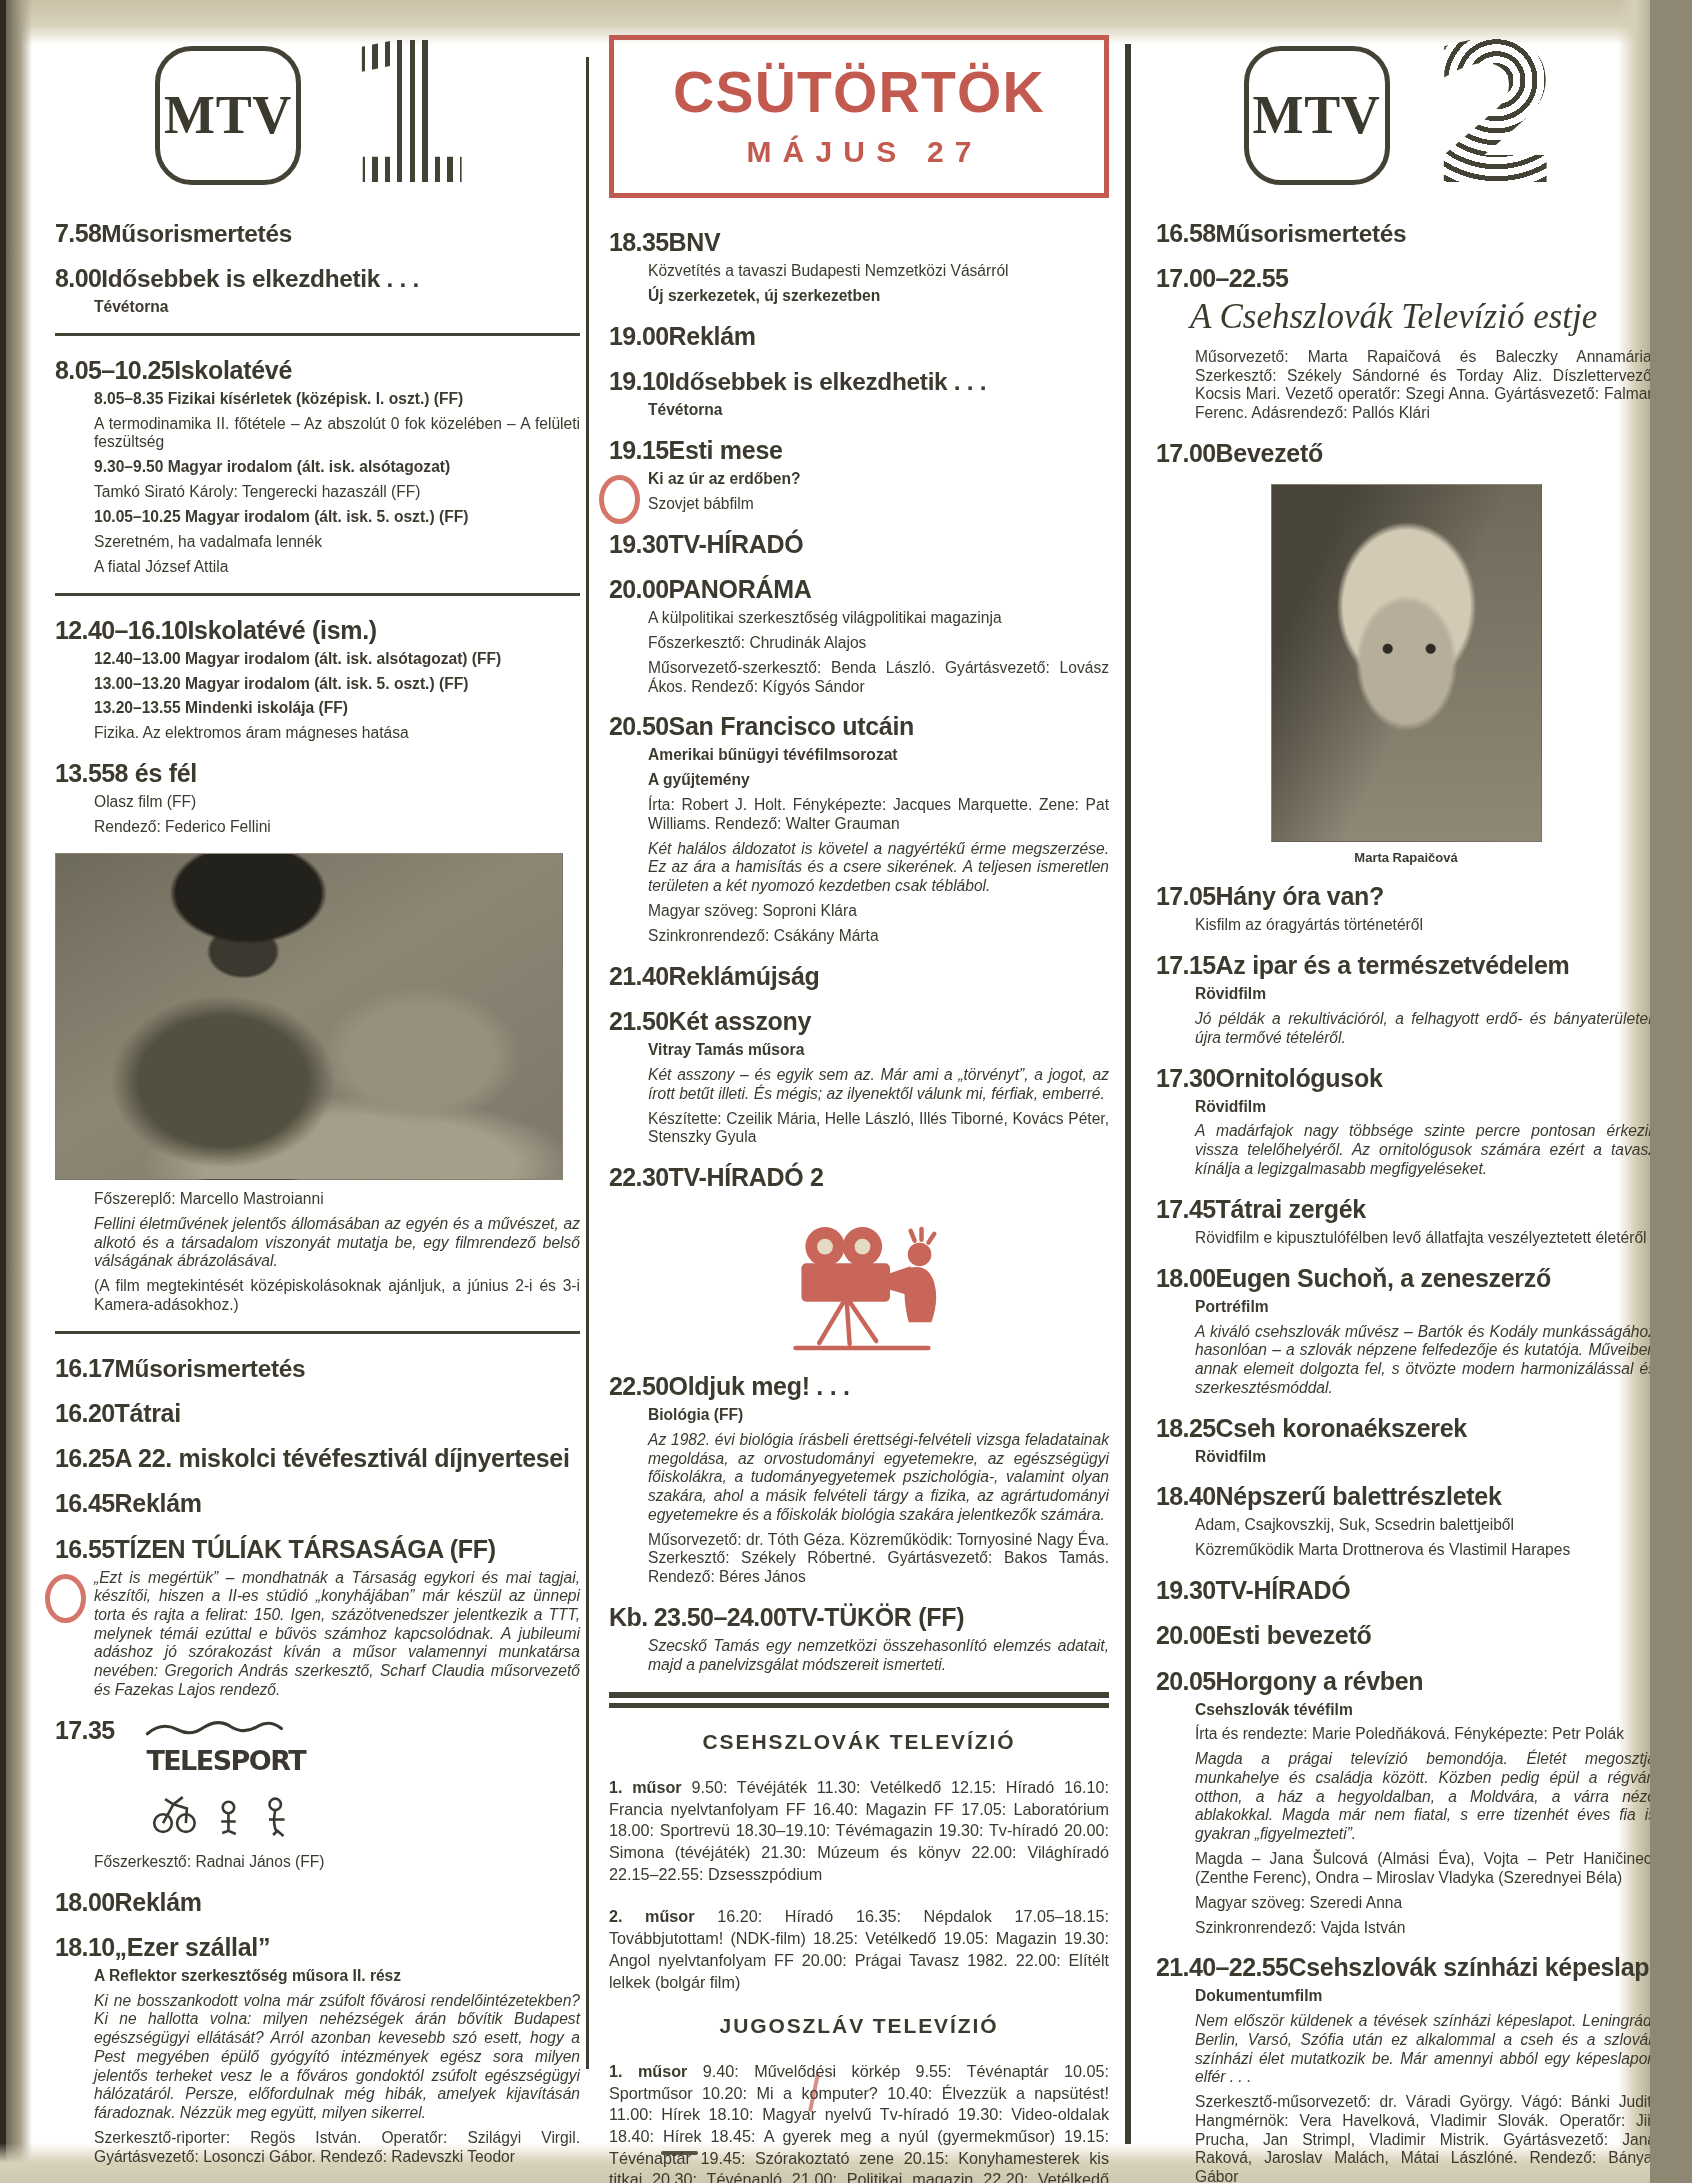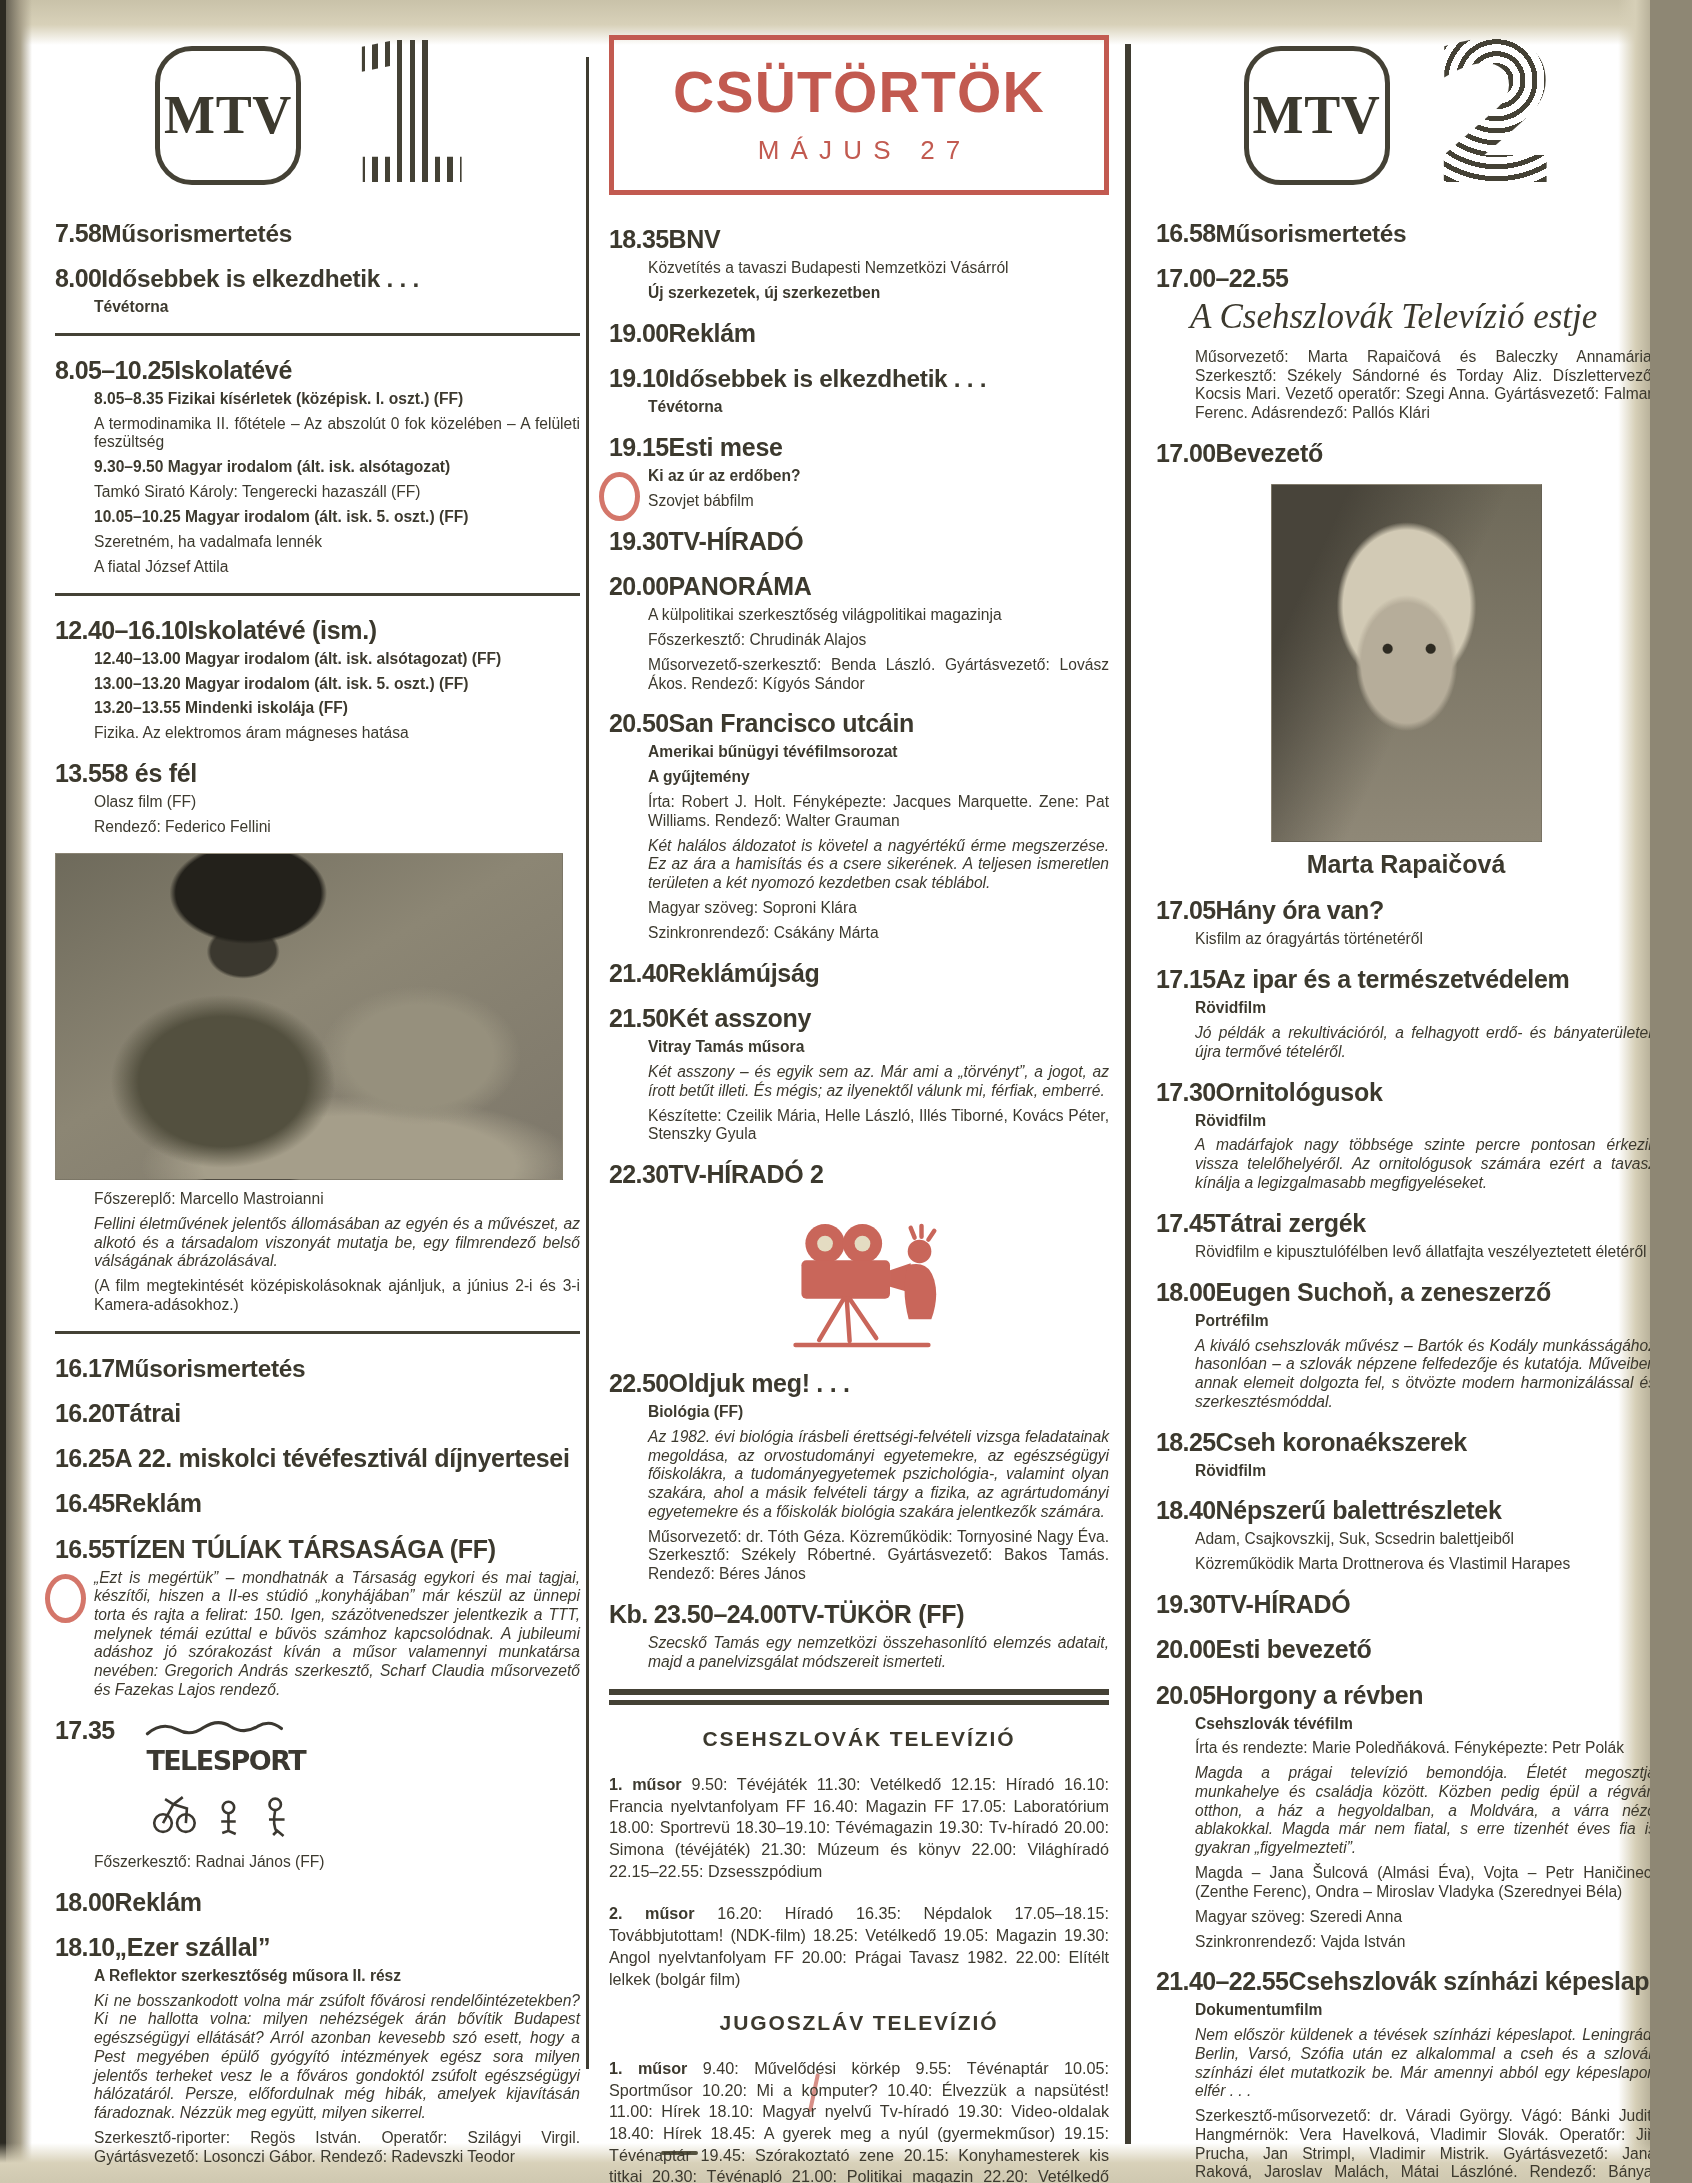--- a/index.html
+++ b/index.html
@@ -28,21 +28,21 @@
   .mtv-badge{width:136px;height:129px;border:5.6px solid #444135;border-radius:37px;display:flex;align-items:center;justify-content:center;flex:none;}
   .mtv-badge span{font-family:"Liberation Serif",serif;font-weight:bold;font-size:54px;letter-spacing:0.6px;}
   .numeral{display:inline-block;font-family:"DejaVu Sans",sans-serif;font-weight:bold;font-size:194px;line-height:0.9;
            color:transparent;-webkit-background-clip:text;background-clip:text;padding:0 5px;}
   .n1{background-image:repeating-linear-gradient(90deg,#444135 0 5px,rgba(0,0,0,0) 5px 12.5px);}
   .n2{background-image:repeating-radial-gradient(circle at 50% 30%,#444135 0 5px,rgba(0,0,0,0) 5px 12px);}
 
   
   .day-box{border:5px solid #c25a50;padding:19px 6.2px 24px;margin:1.2px 0 30px;}
   .day{font-size:57px;font-weight:800;color:#c25a50;text-align:center;letter-spacing:1.2px;}
-  .date{font-size:26px;font-weight:400;color:#c25a50;text-align:center;letter-spacing:11.2px;text-indent:11.2px;margin-top:10px;}
+  .date{font-size:30px;font-weight:700;color:#c25a50;text-align:center;letter-spacing:11.2px;text-indent:11.2px;margin-top:10px;}
 
   
   .entry{position:relative;margin-bottom:16.2px;}
   .entry-head{display:flex;align-items:baseline;margin-bottom:5px;}
   .entry-head.with-logo{align-items:flex-start;}
   .time{font-weight:700;font-size:25px;letter-spacing:-0.6px;white-space:nowrap;flex:none;}
   .title{font-weight:700;font-size:25px;letter-spacing:-0.3px;line-height:1.12;}
   .title.md{font-size:24.4px;}
   .entry-body{margin-left:39px;}
   .standalone{margin-left:39px;margin-bottom:16.2px;}
@@ -70,21 +70,21 @@
       radial-gradient(ellipse 312px 100px at 60% 96%,#a59e8a 0 50%,rgba(0,0,0,0) 70%),
       linear-gradient(150deg,#6e6a5b,#8c8674 45%,#7d776a);}
   .photo.portrait{width:269px;height:356px;margin:5px auto 7.5px;
     background:
       radial-gradient(circle 5px at 43% 46%,#2e2b22 0 4.4px,rgba(0,0,0,0) 5.6px),
       radial-gradient(circle 5px at 59% 46%,#2e2b22 0 4.4px,rgba(0,0,0,0) 5.6px),
       radial-gradient(ellipse 75px 100px at 50% 50%,#b6ad9a 0 60%,rgba(0,0,0,0) 68%),
       radial-gradient(ellipse 109px 131px at 50% 34%,#d2cab5 0 58%,rgba(0,0,0,0) 64%),
       linear-gradient(115deg,#48443a 0%,#48443a 18%,rgba(72,68,58,0) 55%),
       linear-gradient(#6e6959,#8f8877);}
-  .photo-caption{text-align:center;font-weight:700;font-size:25px;margin:0 0 17.5px;}
+  .photo-caption{text-align:center;font-weight:700;font-size:13px;margin:0 0 17.5px;}
 
   .telesport{display:inline-block;margin-left:21px;}
   .camera-art{text-align:center;margin:3.7px 0 13.7px;}
 </style>
 </head>
 <body>
 
 <div class="page">
   <div class="edge-top"></div>
   <div class="edge-left-dark"></div>

